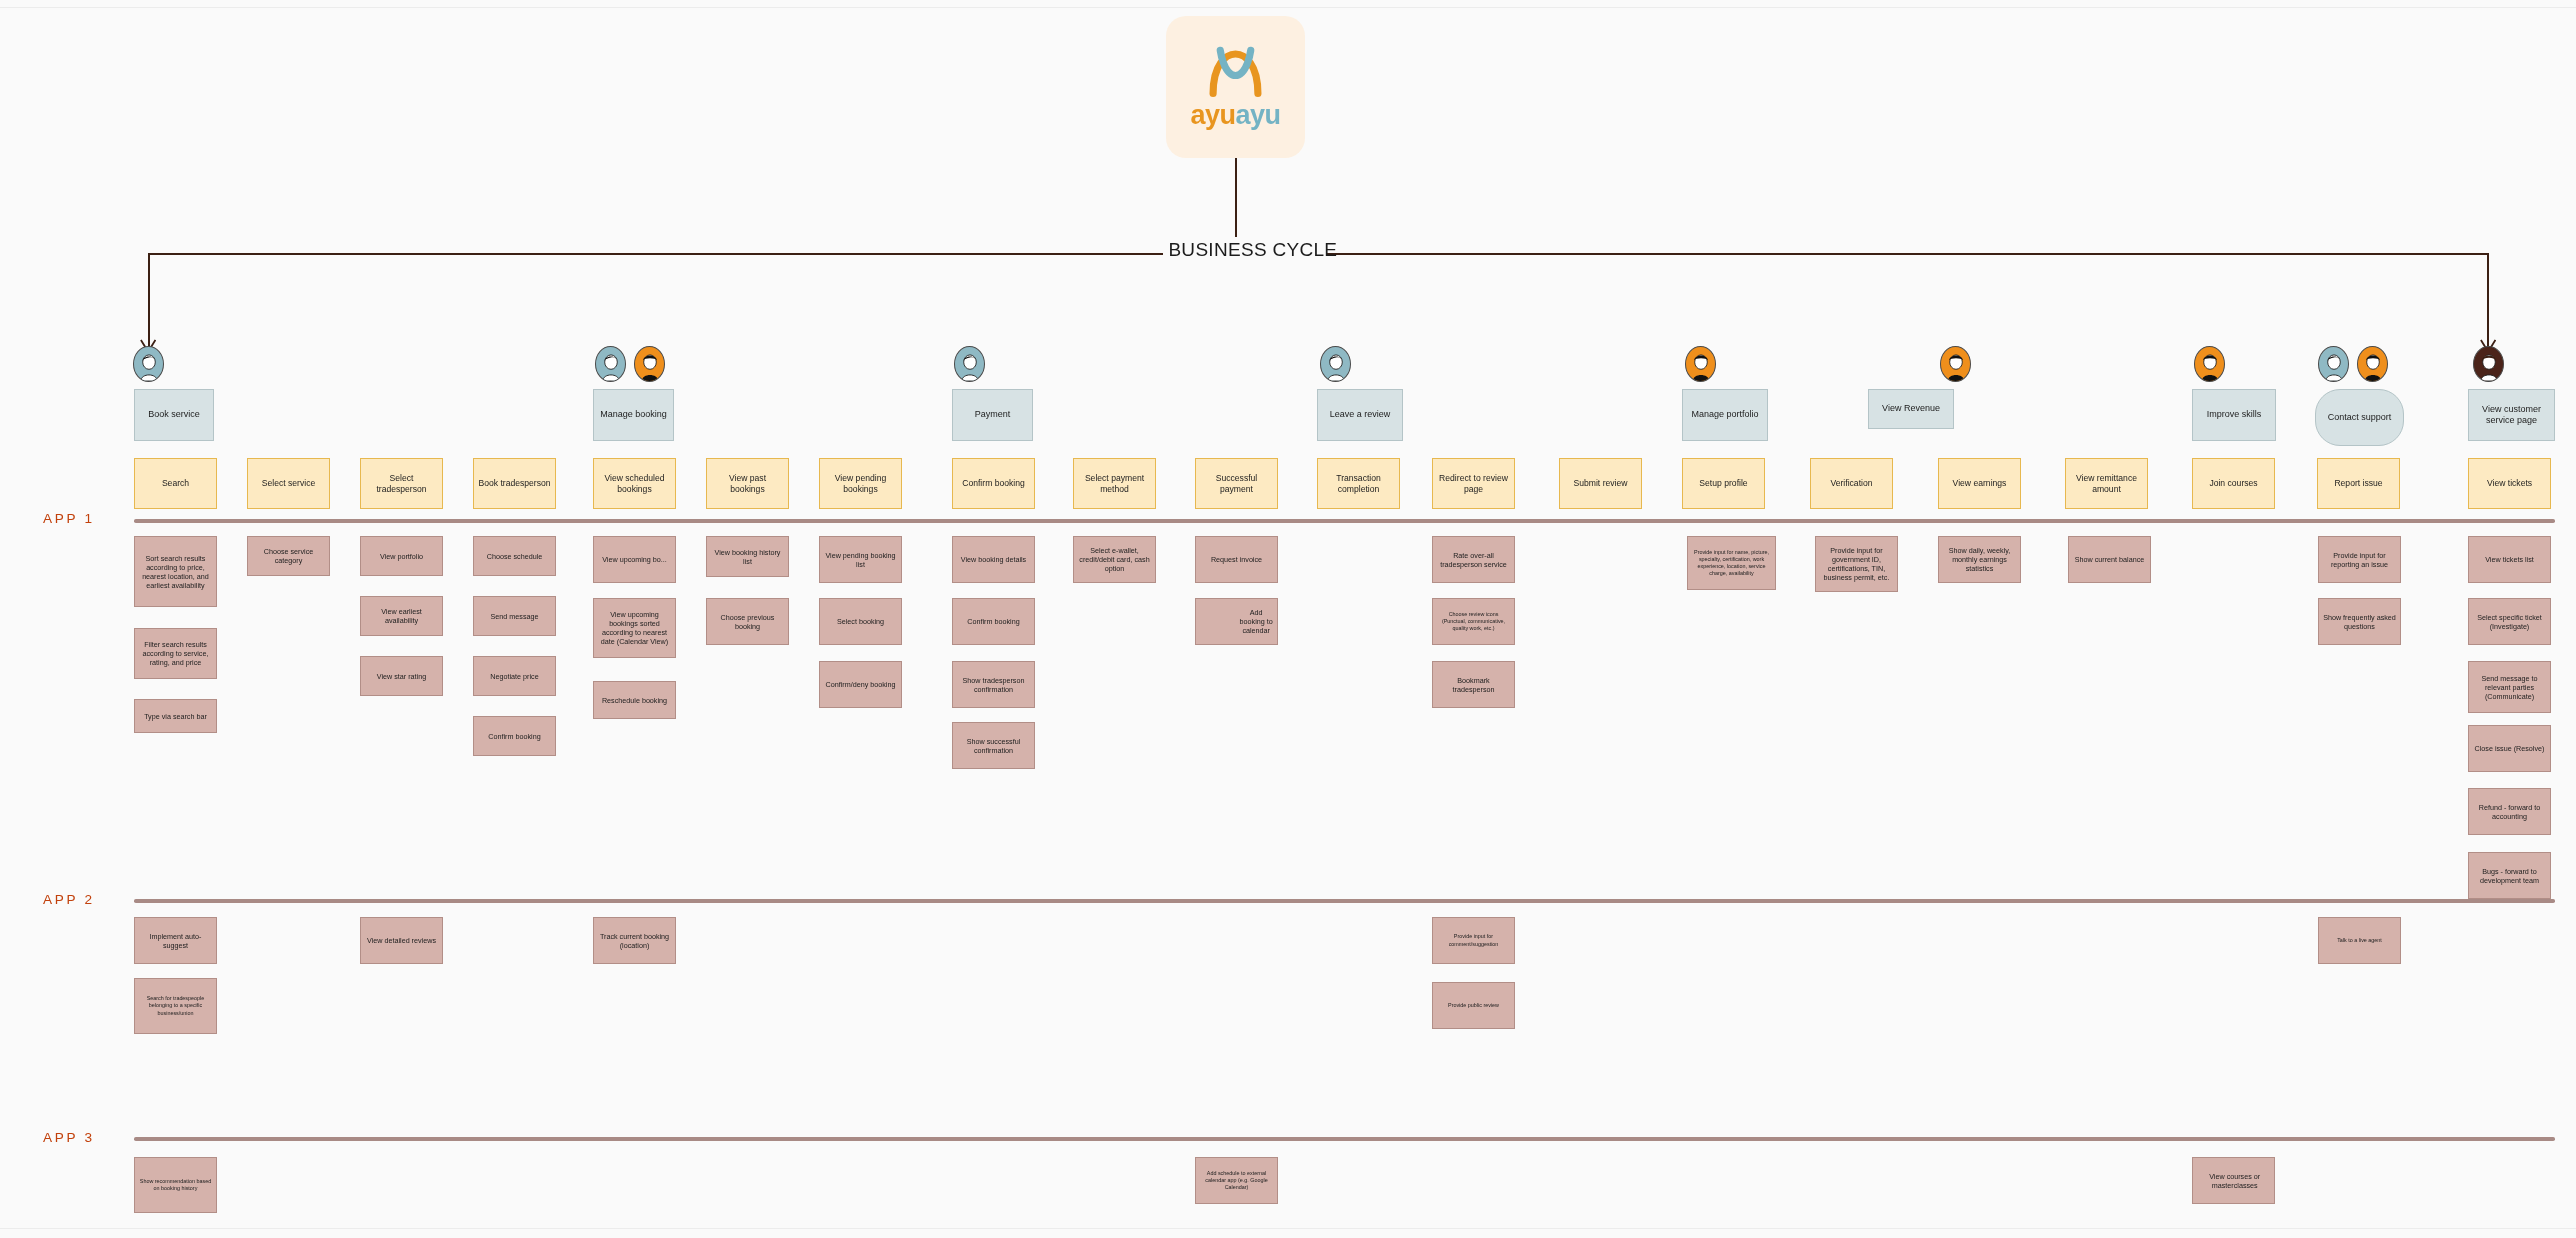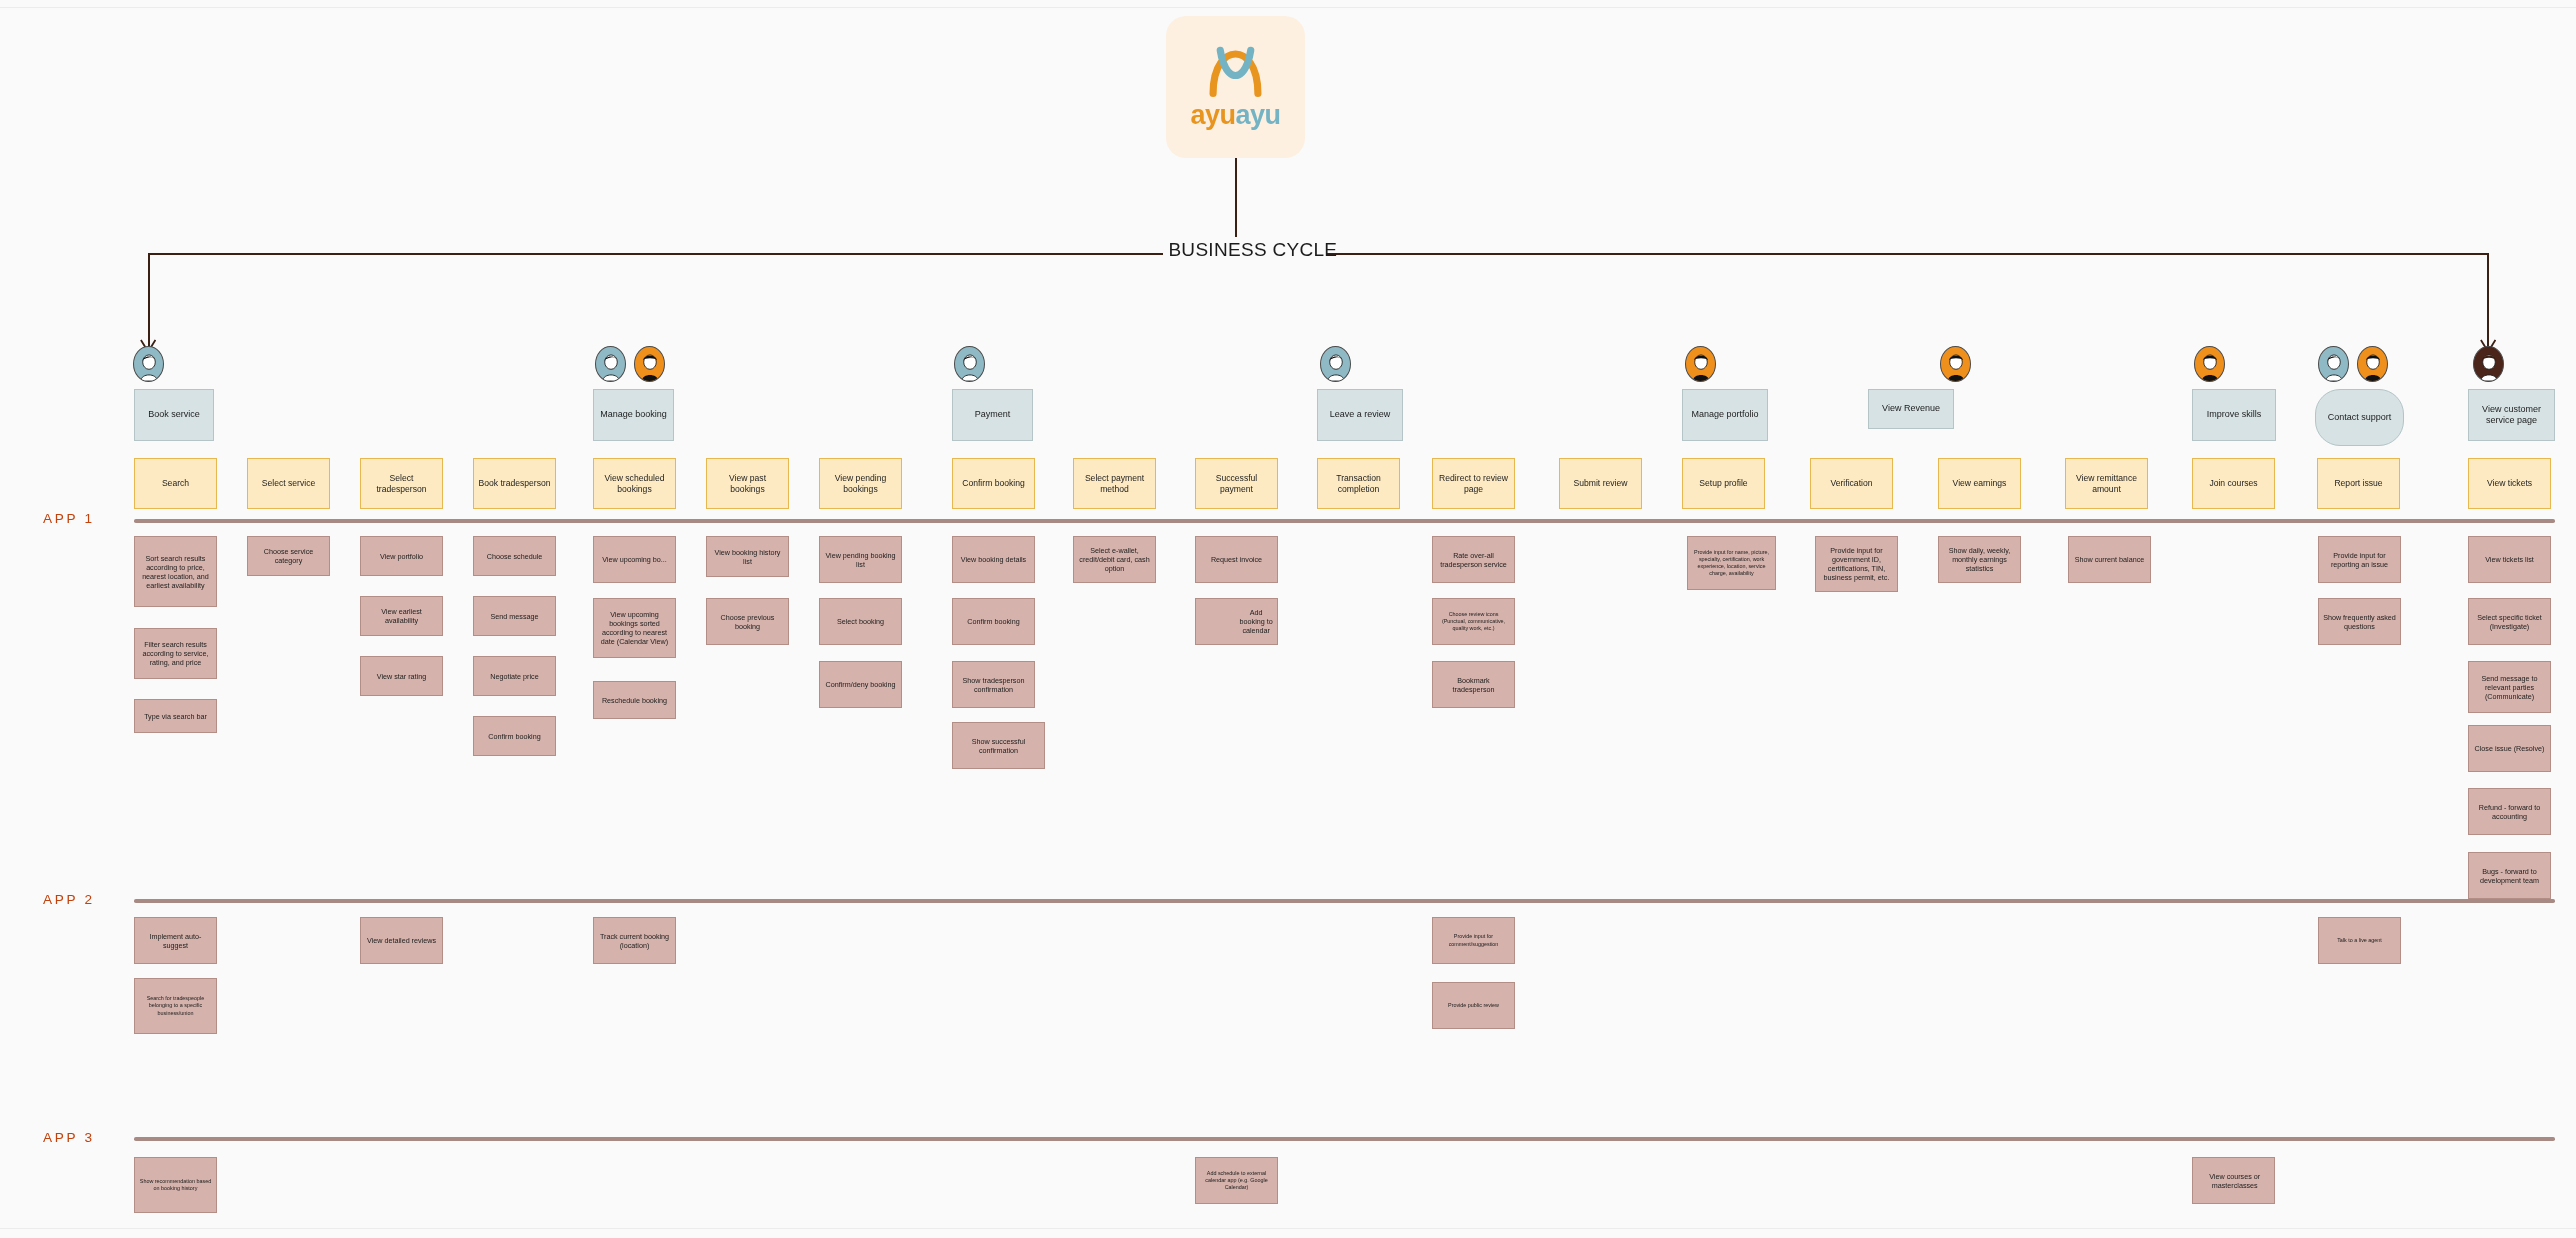--- a/index.html
+++ b/index.html
@@ -246,21 +246,21 @@
   <div class="box box-feat small" style="left:706px; top:536px; width:83px; height:41px;">View booking history list</div>
   <div class="box box-feat small" style="left:706px; top:598px; width:83px; height:47px;">Choose previous booking</div>
 
   <div class="box box-feat small" style="left:819px; top:536px; width:83px; height:47px;">View pending booking list</div>
   <div class="box box-feat small" style="left:819px; top:598px; width:83px; height:47px;">Select booking</div>
   <div class="box box-feat small" style="left:819px; top:661px; width:83px; height:47px;">Confirm/deny booking</div>
 
   <div class="box box-feat small" style="left:952px; top:536px; width:83px; height:47px;">View booking details</div>
   <div class="box box-feat small" style="left:952px; top:598px; width:83px; height:47px;">Confirm booking</div>
   <div class="box box-feat small" style="left:952px; top:661px; width:83px; height:47px;">Show tradesperson confirmation</div>
-  <div class="box box-feat small" style="left:952px; top:722px; width:93px; height:47px;">Show successful confirmation</div>
+  <div class="box box-feat small" style="left:952px; top:722px; width:83px; height:47px;">Show successful confirmation</div>
 
   <div class="box box-feat small" style="left:1073px; top:536px; width:83px; height:47px;">Select e-wallet, credit/debit card, cash option</div>
 
   <div class="box box-feat small" style="left:1195px; top:536px; width:83px; height:47px;">Request invoice</div>
   <div class="box box-feat small" style="left:1195px; top:598px; width:83px; height:47px;padding-left:43px;">Add booking to calendar</div>
 
   <div class="box box-feat small" style="left:1432px; top:536px; width:83px; height:47px;">Rate over-all tradesperson service</div>
   <div class="box box-feat tiny" style="left:1432px; top:598px; width:83px; height:47px;">Choose review icons (Punctual, communicative, quality work, etc.)</div>
   <div class="box box-feat small" style="left:1432px; top:661px; width:83px; height:47px;">Bookmark tradesperson</div>
 

